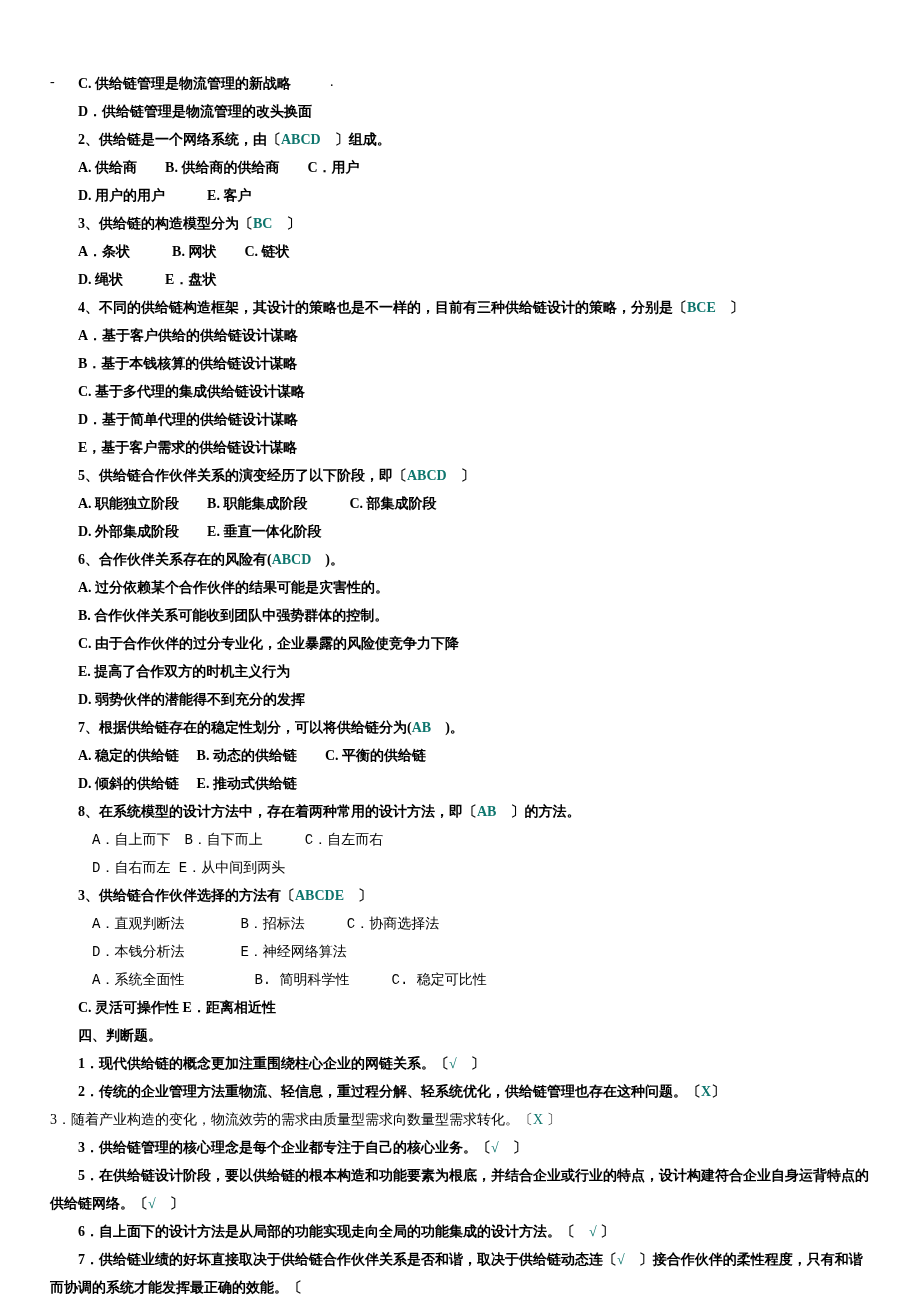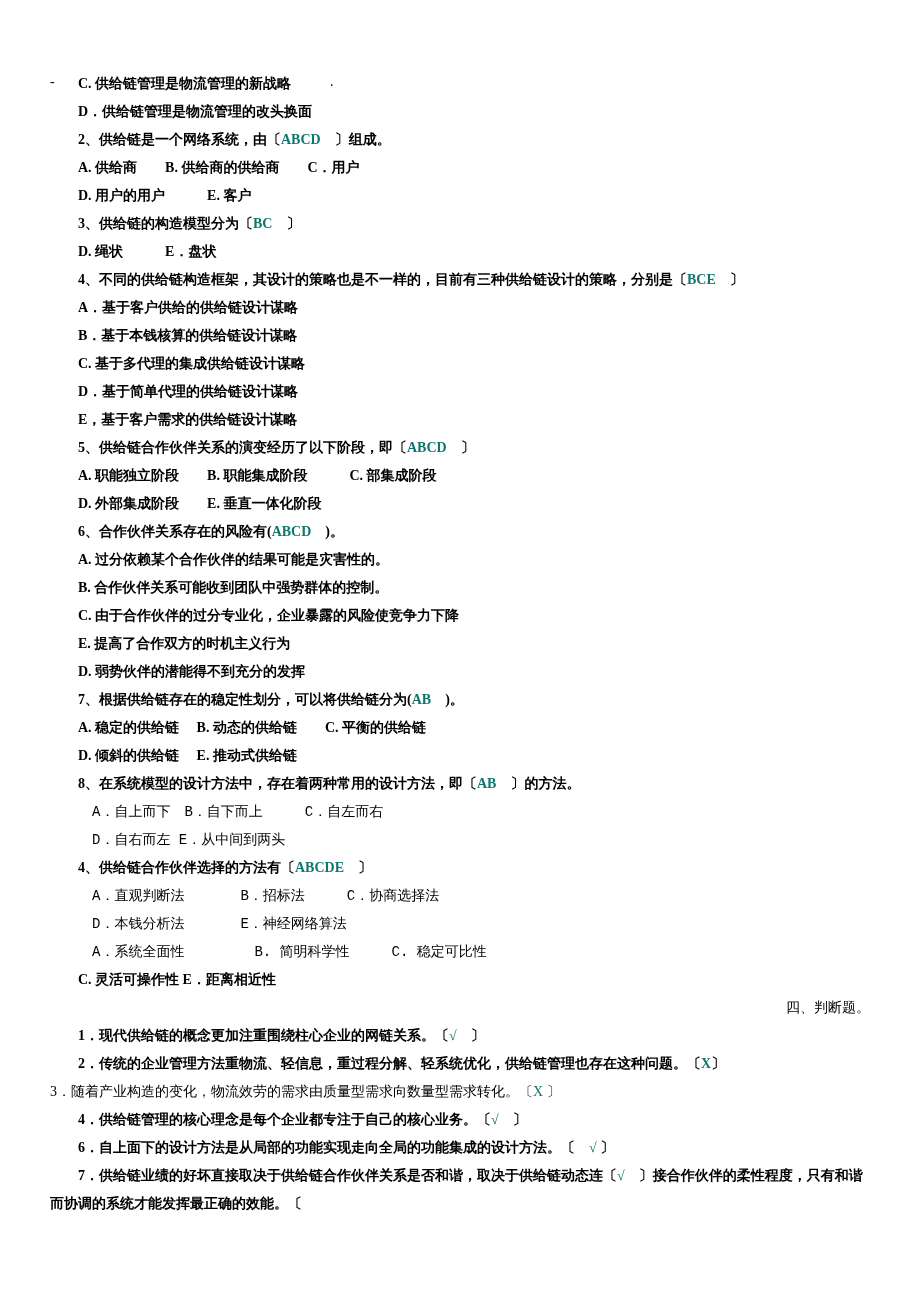--- a/index.html
+++ b/index.html
@@ -9,21 +9,21 @@
     color: #000;
     background: #fff;
     margin: 0;
     padding: 70px 50px 40px 50px;
     width: 920px;
     box-sizing: border-box;
   }
   .indent { text-indent: 2em; font-weight: bold; }
   .indent-more { text-indent: 3em; font-family: Liberation Mono, monospace; }
   .answer { color: #0f766e; }
-  .bold { font-weight: normal; text-align: right; }
+  .bold { font-weight: bold; }
   .header-dash {
     position: absolute;
     top: 68px;
     left: 50px;
   }
   .header-dot {
     position: absolute;
     top: 68px;
     left: 330px;
   }
@@ -35,20 +35,21 @@
 <p class="header-dash">-</p>
 <p class="header-dot">.</p>
 
 <div id="content">
     <p class="indent"><span>C. 供给链管理是物流管理的新战略</span></p>
     <p class="indent"><span>D．供给链管理是物流管理的改头换面</span></p>
     <p class="indent"><span>2、供给链是一个网络系统，由〔</span><span class="answer">ABCD</span><span>　〕组成。</span></p>
     <p class="indent"><span>A. 供给商　　B. 供给商的供给商　　C．用户</span></p>
     <p class="indent"><span>D. 用户的用户　　　E. 客户</span></p>
     <p class="indent"><span>3、供给链的构造模型分为〔</span><span class="answer">BC</span><span>　〕</span></p>
+    <p class="indent"><span>A．条状　　　B. 网状　　C. 链状</span></p>
     <p class="indent"><span>D. 绳状　　　E．盘状</span></p>
     <p class="indent"><span>4、不同的供给链构造框架，其设计的策略也是不一样的，目前有三种供给链设计的策略，分别是〔</span><span class="answer">BCE</span><span>　〕</span></p>
     <p class="indent"><span>A．基于客户供给的供给链设计谋略</span></p>
     <p class="indent"><span>B．基于本钱核算的供给链设计谋略</span></p>
     <p class="indent"><span>C. 基于多代理的集成供给链设计谋略</span></p>
     <p class="indent"><span>D．基于简单代理的供给链设计谋略</span></p>
     <p class="indent"><span>E，基于客户需求的供给链设计谋略</span></p>
     <p class="indent"><span>5、供给链合作伙伴关系的演变经历了以下阶段，即〔</span><span class="answer">ABCD</span><span>　〕</span></p>
     <p class="indent"><span>A. 职能独立阶段　　B. 职能集成阶段　　　C. 部集成阶段</span></p>
     <p class="indent"><span>D. 外部集成阶段　　E. 垂直一体化阶段</span></p>
@@ -57,25 +58,26 @@
     <p class="indent"><span>B. 合作伙伴关系可能收到团队中强势群体的控制。</span></p>
     <p class="indent"><span>C. 由于合作伙伴的过分专业化，企业暴露的风险使竞争力下降</span></p>
     <p class="indent"><span>E. 提高了合作双方的时机主义行为</span></p>
     <p class="indent"><span>D. 弱势伙伴的潜能得不到充分的发挥</span></p>
     <p class="indent"><span>7、根据供给链存在的稳定性划分，可以将供给链分为(</span><span class="answer">AB</span><span>　)。</span></p>
     <p class="indent"><span>A. 稳定的供给链　 B. 动态的供给链　　C. 平衡的供给链</span></p>
     <p class="indent"><span>D. 倾斜的供给链　 E. 推动式供给链</span></p>
     <p class="indent"><span>8、在系统模型的设计方法中，存在着两种常用的设计方法，即〔</span><span class="answer">AB</span><span>　〕的方法。</span></p>
     <p class="indent-more"><span>A．自上而下　B．自下而上　　　C．自左而右</span></p>
     <p class="indent-more"><span>D．自右而左 E．从中间到两头</span></p>
-    <p class="indent"><span>4、供给链合作伙伴选择的方法有〔</span><span class="answer">ABCDE</span><span>　〕</span></p>
+    <p class="indent"><span>3、供给链合作伙伴选择的方法有〔</span><span class="answer">ABCDE</span><span>　〕</span></p>
     <p class="indent-more"><span>A．直观判断法　　　　B．招标法　　　C．协商选择法</span></p>
     <p class="indent-more"><span>D．本钱分析法　　　　E．神经网络算法</span></p>
     <p class="indent-more"><span>A．系统全面性　　　　　B. 简明科学性　　　C. 稳定可比性</span></p>
     <p class="indent"><span>C. 灵活可操作性 E．距离相近性</span></p>
     <p class="indent bold"><span>四、判断题。</span></p>
     <p class="indent"><span>1．现代供给链的概念更加注重围绕柱心企业的网链关系。〔</span><span class="answer">√</span><span>　〕</span></p>
     <p class="indent"><span>2．传统的企业管理方法重物流、轻信息，重过程分解、轻系统优化，供给链管理也存在这种问题。〔</span><span class="answer">X</span><span>〕</span></p>
     <p class=""><span>3．随着产业构造的变化，物流效劳的需求由质量型需求向数量型需求转化。〔</span><span class="answer">X</span><span> 〕</span></p>
-    <p class="indent"><span>4．供给链管理的核心理念是每个企业都专注于自己的核心业务。〔</span><span class="answer">√</span><span>　〕</span></p>
+    <p class="indent"><span>3．供给链管理的核心理念是每个企业都专注于自己的核心业务。〔</span><span class="answer">√</span><span>　〕</span></p>
+    <p class="indent"><span>5．在供给链设计阶段，要以供给链的根本构造和功能要素为根底，并结合企业或行业的特点，设计构建符合企业自身运背特点的供给链网络。〔</span><span class="answer">√</span><span>　〕</span></p>
     <p class="indent"><span>6．自上面下的设计方法是从局部的功能实现走向全局的功能集成的设计方法。〔　</span><span class="answer">√</span><span> 〕</span></p>
     <p class="indent"><span>7．供给链业绩的好坏直接取决于供给链合作伙伴关系是否和谐，取决于供给链动态连〔</span><span class="answer">√</span><span>　〕接合作伙伴的柔性程度，只有和谐而协调的系统才能发挥最正确的效能。〔</span></p>
   </div>
 
 </body></html>

